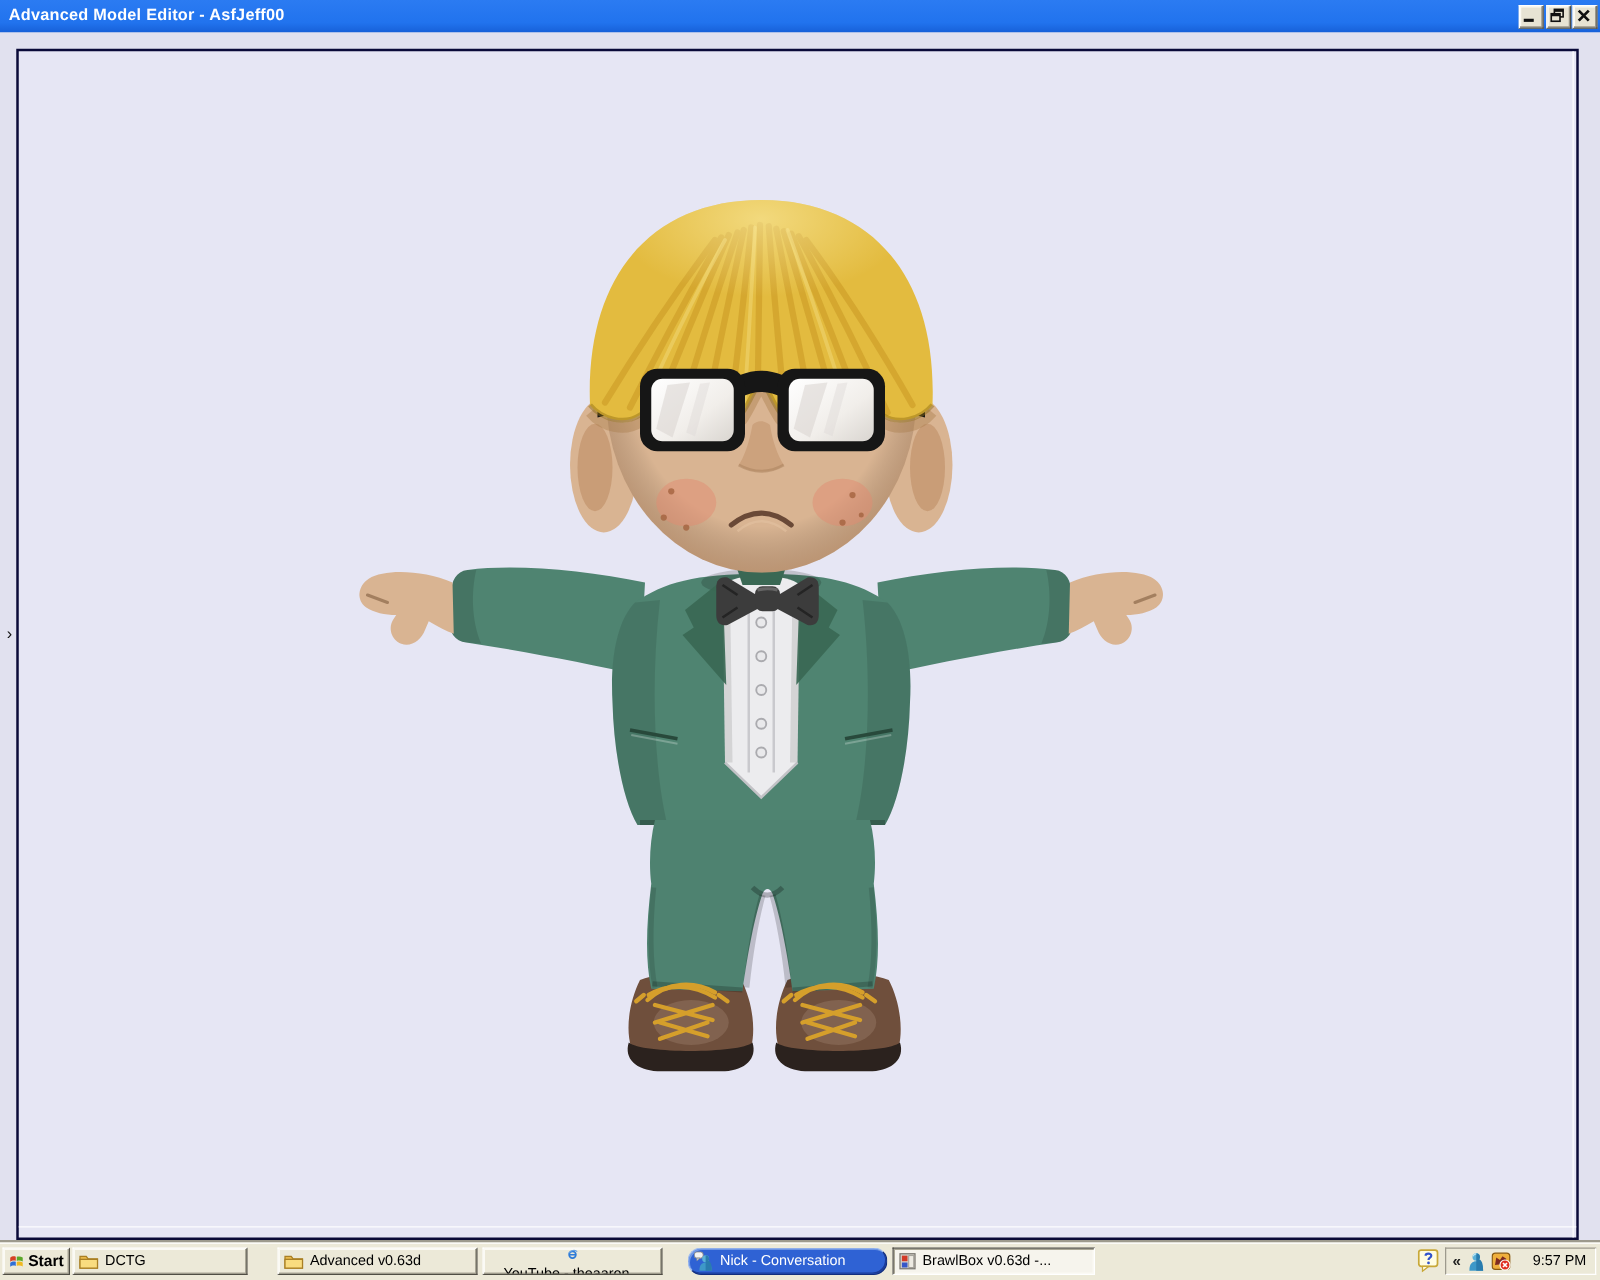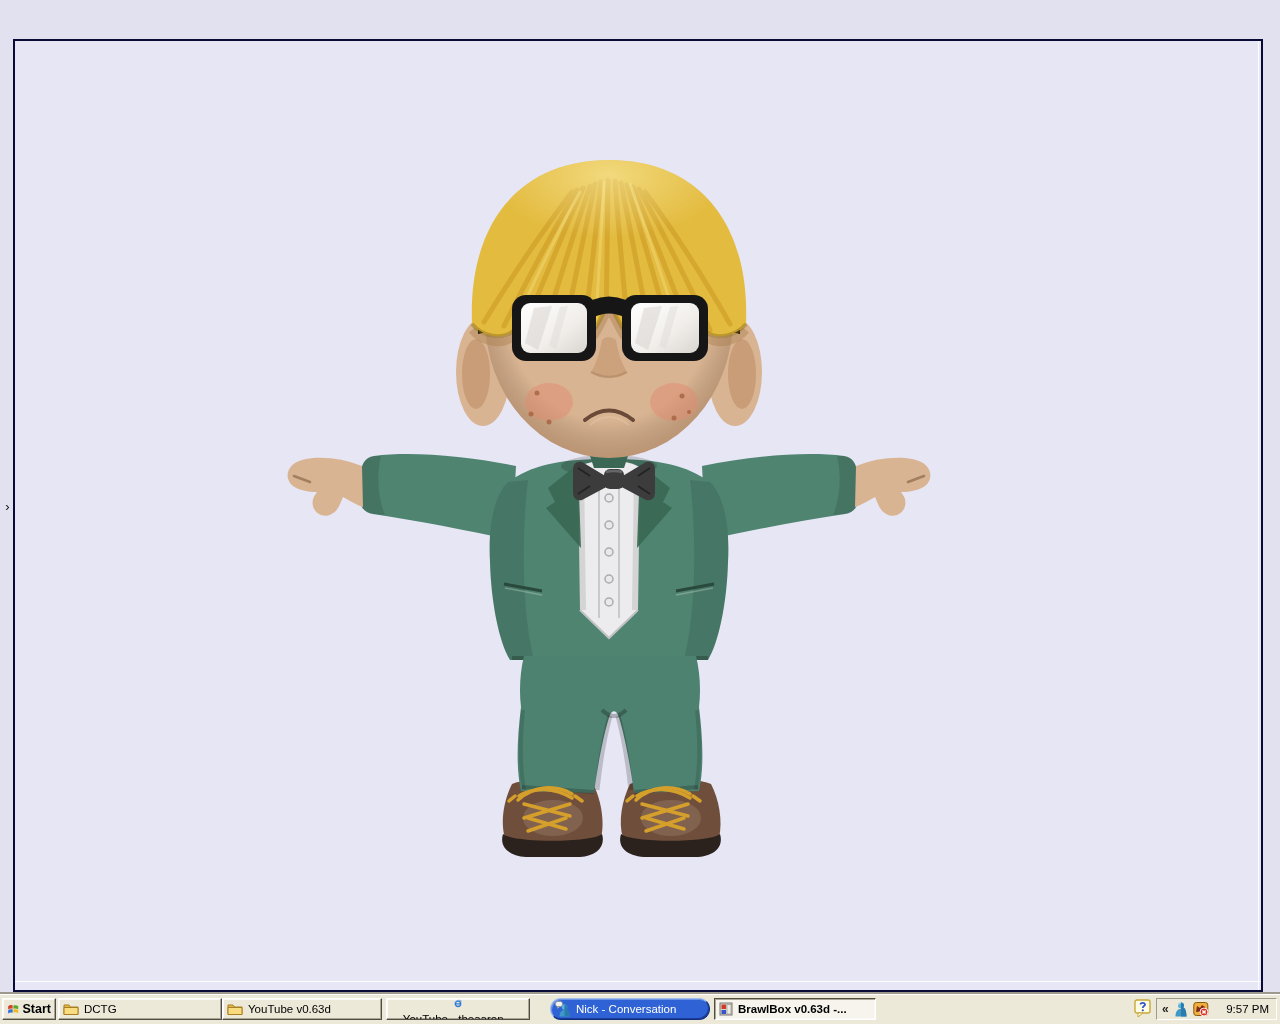--- a/index.html
+++ b/index.html
@@ -27,42 +27,63 @@
 
   
   #taskbar{position:absolute;left:0;bottom:0;width:1280px;height:29px;background:#ECE9D8;
     border-top:1px solid #FFFFFF;box-shadow:0 -2px 0 #9D9A8D;}
   .task-btn{position:absolute;top:3px;height:22px;background:#ECE9D8;
     border:1px solid;border-color:#FFFFFF #4F4D44 #4F4D44 #FFFFFF;
     box-shadow:inset -1px -1px 0 #A9A695, inset 1px 1px 0 #FBFAF4;
     display:flex;align-items:center;gap:5px;padding:0 4px;box-sizing:border-box;
     font-size:11.5px;color:#000;white-space:nowrap;overflow:hidden;cursor:pointer;}
   #btn-start{left:2px;width:54px;font-weight:bold;font-size:12.5px;gap:3px;}
-  #task-1{left:58px;width:164px;}
+  #task-1{left:58px;width:140px;}
   #task-2{left:222px;width:160px;}
   #task-3{left:386px;width:144px;flex-direction:column;}
   #task-4{left:550px;width:160px;background:#2F62D4;color:#FFFFFF;
     border-color:#9FBCF0 #122E7E #122E7E #9FBCF0;box-shadow:inset -1px -1px 0 #1B3B98, inset 1px 1px 0 #6E96E6;border-radius:11px;}
-  #task-5{left:714px;width:162px;background:#F6F4ED;font-weight:bold;
+  #task-5{left:714px;width:162px;background:#F6F4ED;font-weight:normal;
     border-color:#4F4D44 #FFFFFF #FFFFFF #4F4D44;box-shadow:inset 1px 1px 0 #A9A695, inset -1px -1px 0 #FBFAF4;}
   .task-label{overflow:hidden;text-overflow:clip;}
 
   #tray-help{position:absolute;left:1134px;top:4px;width:18px;height:19px;cursor:pointer;}
   #tray{position:absolute;left:1156px;right:3px;top:3px;height:22px;
     border:1px solid;border-color:#9D9A8D #FFFFFF #FFFFFF #9D9A8D;
     display:flex;align-items:center;gap:4px;padding:0 7px 0 5px;box-sizing:border-box;}
   #tray-chevron{font-size:12px;font-weight:bold;color:#222;line-height:20px;cursor:pointer;}
   #tray-clock{margin-left:6px;font-size:11.5px;color:#000;flex:1;text-align:right;}
   .tray-ico{width:16px;height:16px;cursor:pointer;}
 </style>
 </head>
 <body>
 
 <div id="screen">
 
+  <div id="titlebar">
+    <span id="title-text">Advanced Model Editor - AsfJeff00</span>
+    <div class="tb-btn" style="right:45px;">
+      <svg width="14" height="13">
+        <rect x="2" y="9" width="8" height="2.5" fill="#111"></rect>
+      </svg>
+    </div>
+    <div class="tb-btn" style="right:23px;">
+      <svg width="14" height="13">
+        <rect x="4.5" y="1.5" width="7" height="6" fill="none" stroke="#111" stroke-width="1.3"></rect>
+        <rect x="4.5" y="1.5" width="7" height="2" fill="#111"></rect>
+        <rect x="2" y="5" width="7" height="6" fill="#E7E3D3" stroke="#111" stroke-width="1.3"></rect>
+        <rect x="2" y="5" width="7" height="2" fill="#111"></rect>
+      </svg>
+    </div>
+    <div class="tb-btn" style="right:2px;">
+      <svg width="14" height="13">
+        <path d="M3 2.5 L11 10.5 M11 2.5 L3 10.5" stroke="#111" stroke-width="2.2"></path>
+      </svg>
+    </div>
+  </div>
 
   <div id="client">
     <div id="panel-chevron">›</div>
 
     <div id="viewport">
       <div class="vp-hl-b"></div>
       <div class="vp-hl-r"></div>
 
       <svg id="model-svg" width="670" height="715" viewBox="0 0 670 715">
         <defs>
@@ -290,21 +311,21 @@
         <path d="M1 5.5 L15 5.5 L15 12.5 L1 12.5 Z" fill="#F9DC7F" stroke="#A97F23" stroke-width="1"></path>
       </svg>
       <span class="task-label">DCTG</span>
     </div>
 
     <div class="task-btn" id="task-2">
       <svg width="16" height="14" viewBox="0 0 16 14">
         <path d="M1 3 L6 3 L7.5 5 L15 5 L15 12.5 L1 12.5 Z" fill="#E8B84B" stroke="#A97F23" stroke-width="1"></path>
         <path d="M1 5.5 L15 5.5 L15 12.5 L1 12.5 Z" fill="#F9DC7F" stroke="#A97F23" stroke-width="1"></path>
       </svg>
-      <span class="task-label">YouTube v0.63d</span>
+      <span class="task-label">Advanced v0.63d</span>
     </div>
 
     <div class="task-btn" id="task-3">
       <svg width="16" height="16" viewBox="0 0 16 16">
         <circle cx="8" cy="9" r="5" fill="none" stroke="#2E7BD8" stroke-width="2.6"></circle>
         <path d="M3.2 9 H 12.8" stroke="#2E7BD8" stroke-width="2.2"></path>
         <path d="M2 7 C4.5 2 12.5 1 15 4.5" stroke="#63A0E4" stroke-width="1.6" fill="none"></path>
       </svg>
       <span class="task-label">YouTube - theaaron...</span>
     </div>

